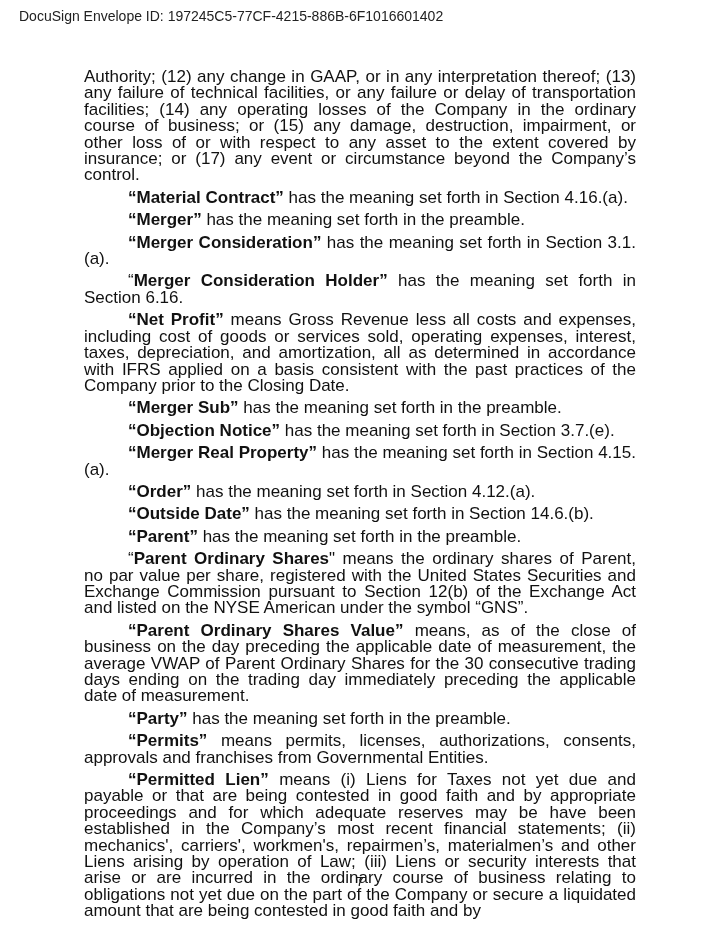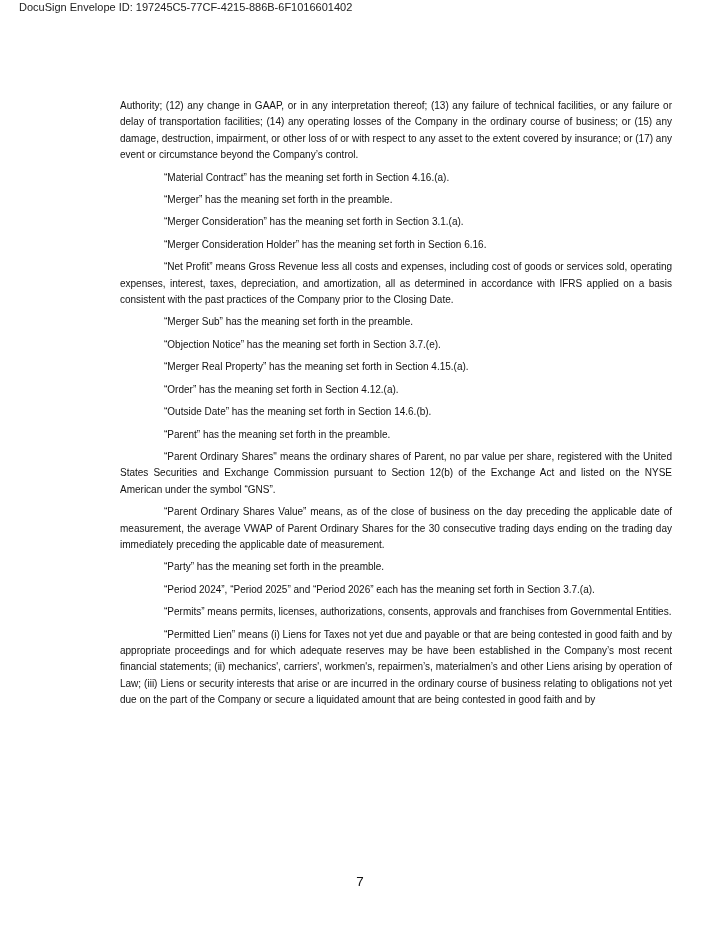--- a/index.html
+++ b/index.html
@@ -11,46 +11,45 @@
       width: 720px;
       height: 932px;
       position: relative;
       overflow: hidden;
       font-family: "Liberation Sans", sans-serif;
       color: #111111;
     }
     .envelope-id {
       position: absolute;
       left: 19px;
-      top: 1px;
-      font-size: 11px;
+      top: 8px;
+      font-size: 14px;
       color: #222;
       letter-spacing: 0;
     }
     .page-body {
       position: absolute;
       left: 84px;
-      top: 98px;
+      top: 69px;
       width: 552px;
-      font-size: 10px;
+      font-size: 17px;
       line-height: 16.4px;
-      margin-left: 36px;
     }
     .para {
       text-align: justify;
       margin: 0 0 6px 0;
     }
     .para.indent {
       text-indent: 44px;
     }
     .para.first {
       text-indent: 0;
     }
     .term {
-      font-weight: normal;
+      font-weight: bold;
     }
     .xref {
     }
     .page-number {
       position: absolute;
       left: 0;
       width: 720px;
       top: 874px;
       text-align: center;
       font-size: 13.4px;
@@ -85,20 +84,19 @@
   <p class="para indent"><span class="term">“Outside Date”</span><span> has the meaning set forth in </span><span class="xref">Section</span><span> 14.6.(b).</span></p>
 
   <p class="para indent"><span class="term">“Parent”</span><span> has the meaning set forth in the preamble.</span></p>
 
   <p class="para indent"><span>“</span><span class="term">Parent Ordinary Shares</span><span>"</span><span> means the ordinary shares of Parent, no par value per share, registered with the United States Securities and Exchange Commission pursuant to Section 12(b) of the Exchange Act and listed on the NYSE American under the symbol “GNS”.</span></p>
 
   <p class="para indent"><span class="term">“Parent Ordinary Shares Value”</span><span> means, as of the close of business on the day preceding the applicable date of measurement, the average VWAP of Parent Ordinary Shares for the 30 consecutive trading days ending on the trading day immediately preceding the applicable date of measurement.</span></p>
 
   <p class="para indent"><span class="term">“Party”</span><span> has the meaning set forth in the preamble.</span></p>
 
-  <p class="para indent"><span class="term">“Period 2024”, “Period 2025” and “Period 2026”</span><span> each has the meaning set forth in </span><span class="xref">Section</span><span> 3.7.(a).</span></p>
 
   <p class="para indent"><span class="term">“Permits”</span><span> means permits, licenses, authorizations, consents, approvals and franchises from Governmental Entities.</span></p>
 
   <p class="para indent"><span class="term">“Permitted Lien”</span><span> means (i) Liens for Taxes not yet due and payable or that are being contested in good faith and by appropriate proceedings and for which adequate reserves may be have been established in the Company’s most recent financial statements; (ii) mechanics', carriers', workmen's, repairmen’s, materialmen’s and other Liens arising by operation of Law; (iii) Liens or security interests that arise or are incurred in the ordinary course of business relating to obligations not yet due on the part of the Company or secure a liquidated amount that are being contested in good faith and by</span></p>
 </div>
 
 <div class="page-number">7</div>
 
 </body></html>

